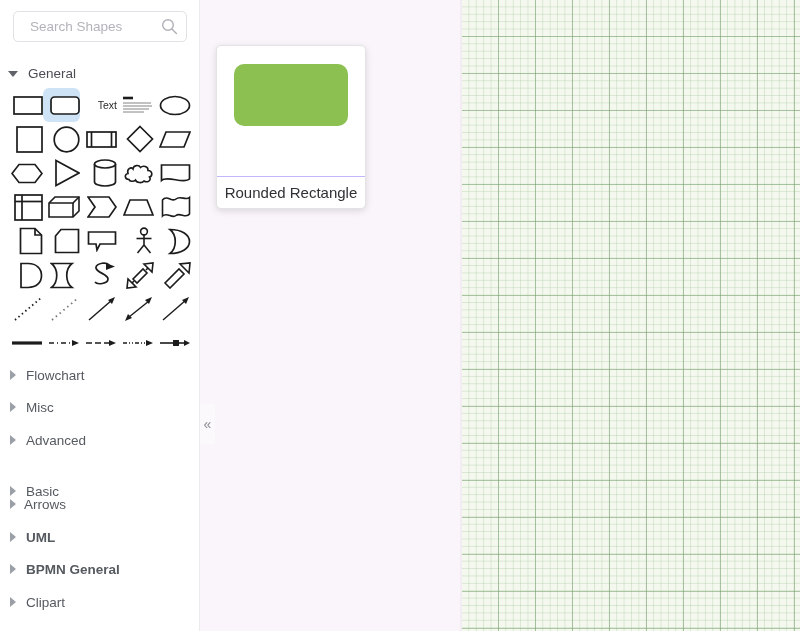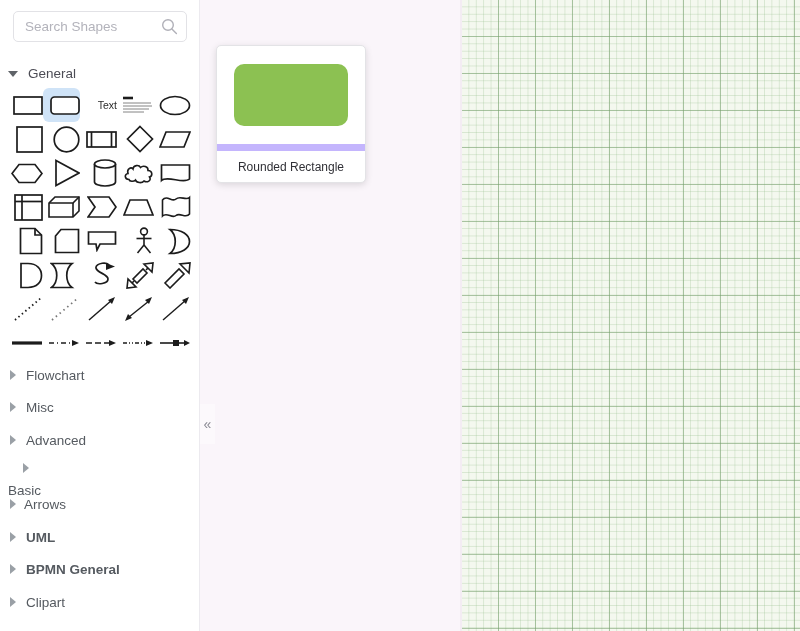--- a/index.html
+++ b/index.html
@@ -31,21 +31,21 @@
     position: absolute;
     left: 13px; top: 11px;
     width: 174px; height: 31px;
   }
   #search-input {
     width: 100%; height: 100%;
     box-sizing: border-box;
     border: 1px solid #e2e2e6;
     border-radius: 5px;
     background: #ffffff;
-    padding: 0 32px 0 11px;
+    padding: 0 32px 0 16px;
     font-family: "Liberation Sans", sans-serif;
     font-size: 13.5px;
     color: #14532d;
     outline: none;
   }
   #search-input::placeholder { color: #b3b3bb; }
   #search-icon {
     position: absolute;
     right: 9px; top: 7px;
     width: 17px; height: 17px;
@@ -164,27 +164,28 @@
     display: flex;
     align-items: center;
     justify-content: center;
   }
   #preview-shape {
     width: 114px; height: 62px;
     border-radius: 10px;
     background: #8cc152;
   }
   #shape-preview-label {
-    border-top: 7px solid #c4b5fd;
+    border-top: 1px solid #c4b5fd;
     height: 31px;
     display: flex;
     align-items: center;
     justify-content: center;
-    font-size: 12px;
+    font-size: 15px;
     color: #303036;
+    margin-top: 32px;
   }
 
   
   #canvas-area {
     position: absolute;
     left: 462px; top: 0;
     width: 338px; height: 631px;
     background-color: #f4f8ef;
     background-image:
       linear-gradient(to right,  rgba(120,160,110,0.55) 1px, transparent 1px),
@@ -487,21 +488,21 @@
       <span class="section-label muted">Flowchart</span>
     </div>
     <div class="section-header" style="top:398px;">
       <span class="caret right"></span>
       <span class="section-label muted">Misc</span>
     </div>
     <div class="section-header" style="top:431px;">
       <span class="caret right"></span>
       <span class="section-label muted">Advanced</span>
     </div>
-    <div class="section-header" style="top:463px;flex-direction:column;">
+    <div class="section-header" style="top:482px;">
       <span class="caret right"></span>
       <span class="section-label muted">Basic</span>
     </div>
     <div class="section-header" style="top:495px;gap:8px;">
       <span class="caret right"></span>
       <span class="section-label muted">Arrows</span>
     </div>
     <div class="section-header" style="top:528px;font-weight:bold;">
       <span class="caret right"></span>
       <span class="section-label muted">UML</span>

